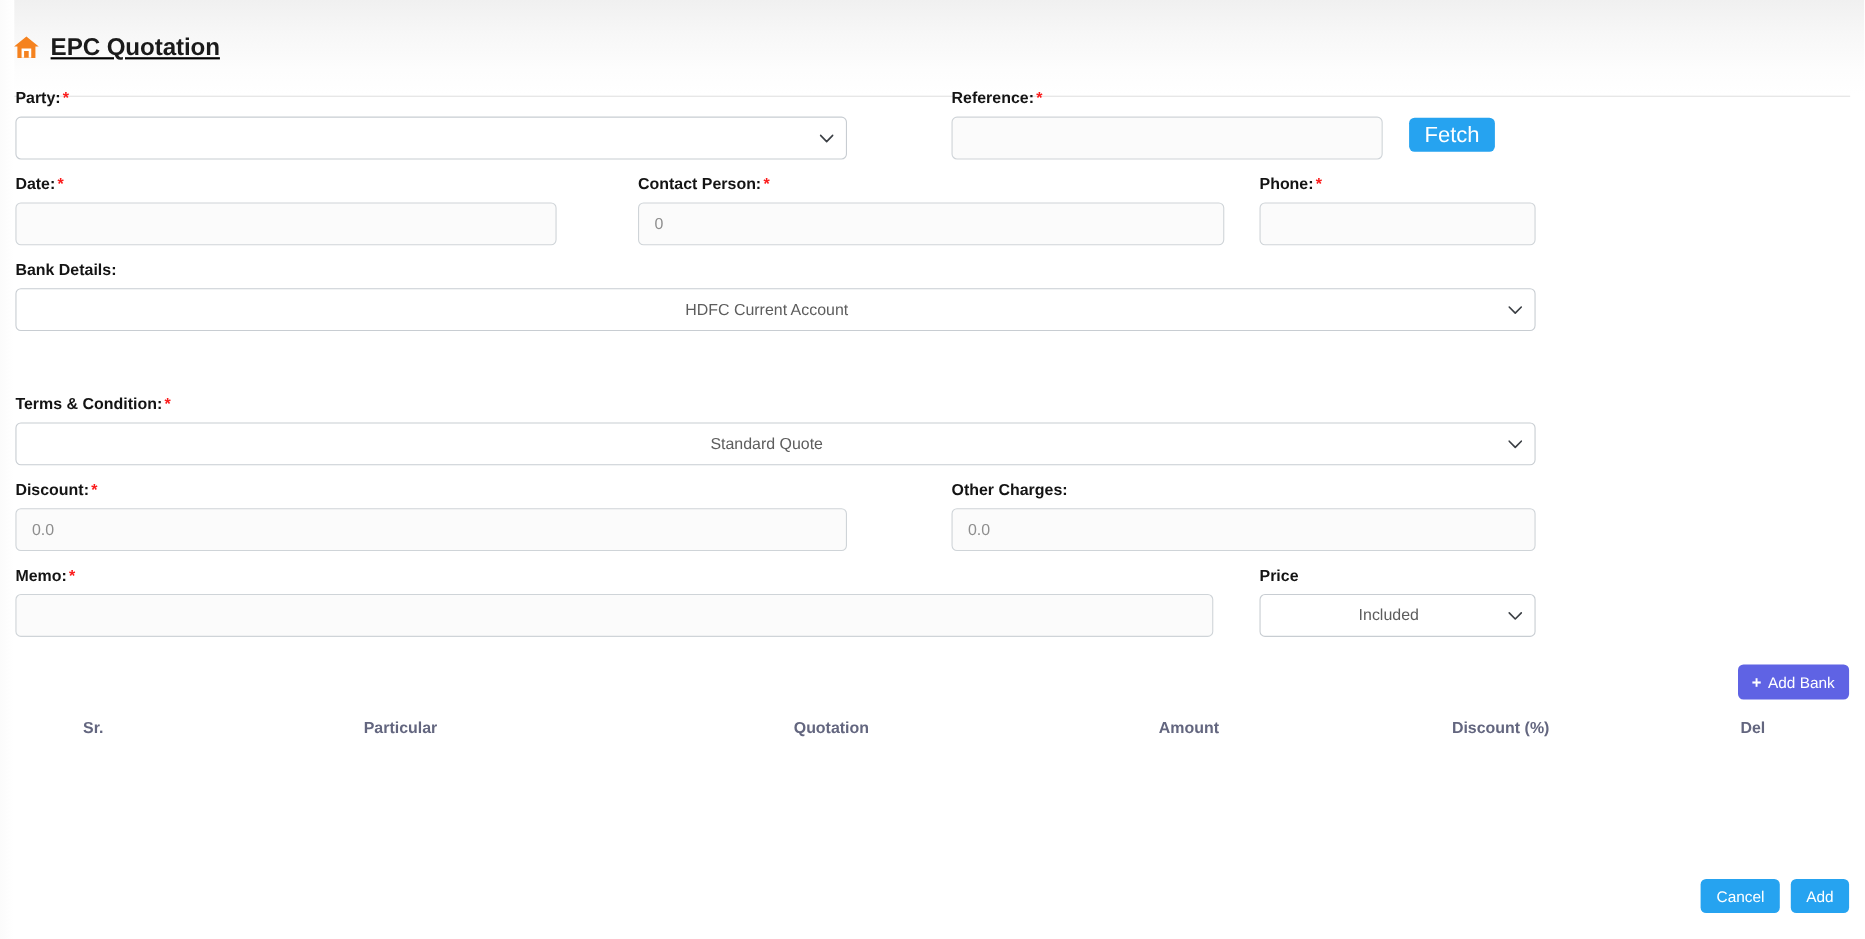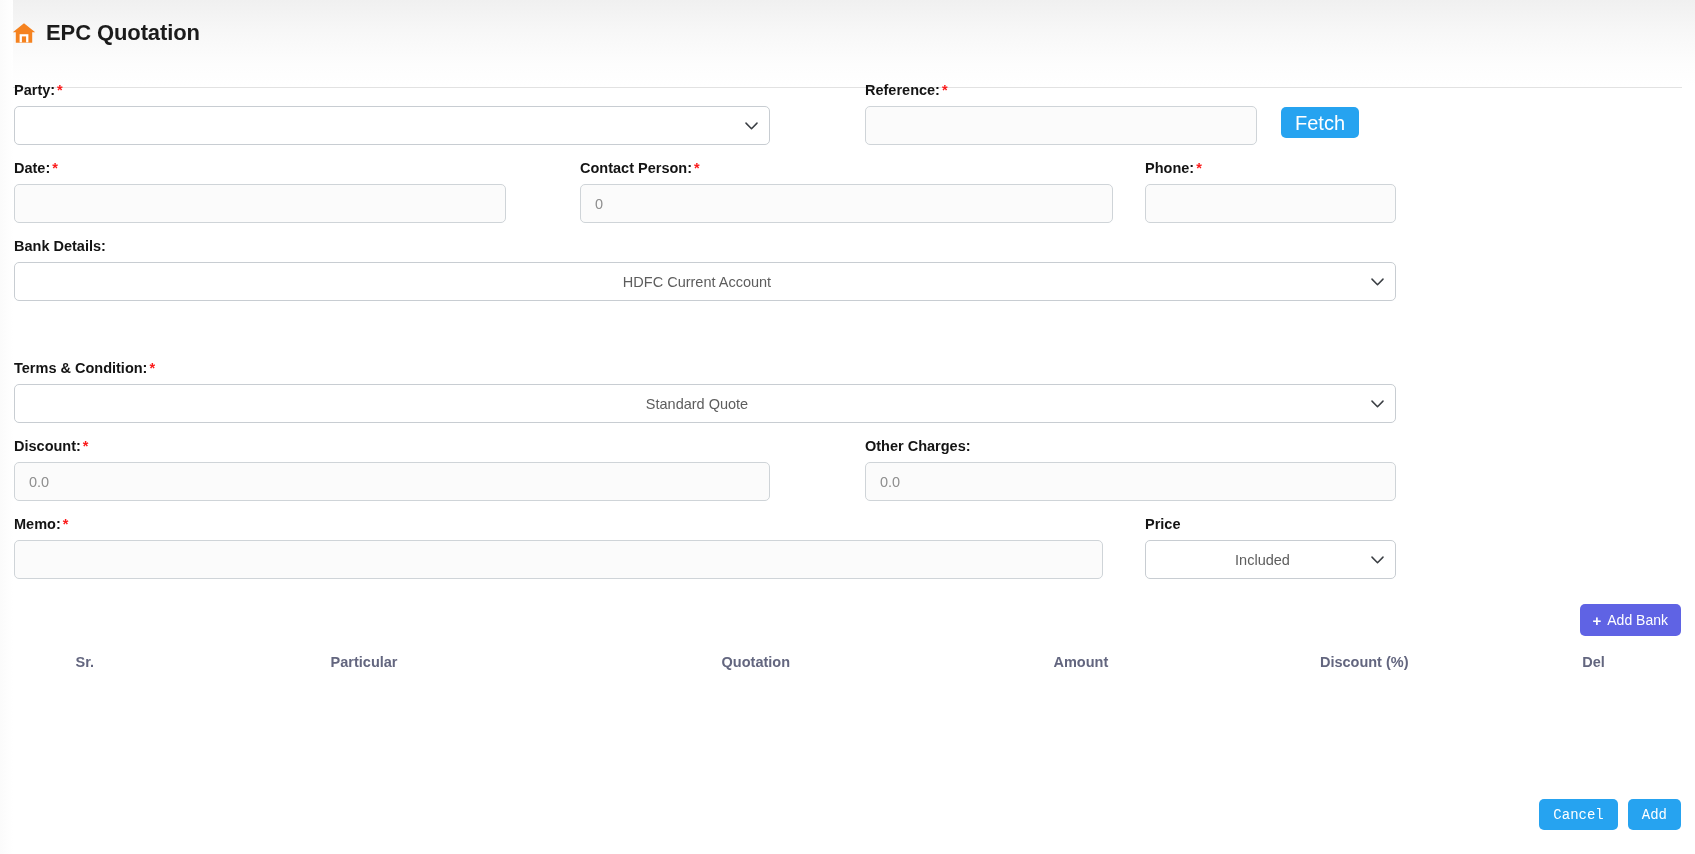--- a/index.html
+++ b/index.html
@@ -30,24 +30,25 @@
     top: 0; left: 0;
     width: 13px; height: 854px;
     background: linear-gradient(to right, #fbfbfb 0%, #ffffff 100%);
     pointer-events: none;
   }
 
   
   .header {
     position: relative;
     display: flex;
-    align-items: flex-start;
+    align-items: center;
     gap: 10px;
     padding: 22px 0 0 12px;
     height: 64px;
+    text-decoration: underline;
   }
   .home-icon { width: 24px; height: 22px; display:block; flex: 0 0 auto; }
   .page-title {
     font-size: 22px;
     font-weight: bold;
     color: #1b1b1b;
     letter-spacing: -0.1px;
     line-height: 1;
   }
   .header-divider {
@@ -157,21 +158,21 @@
     border: none;
   }
 
   .footer-actions {
     position: absolute;
     right: 14px;
     bottom: 24px;
     display: flex;
     gap: 10px;
   }
-  .footer-actions .btn { height: 31px; font-size: 14px; font-family: Liberation Mono, monospace; }
+  .footer-actions .btn { height: 31px; font-size: 14px; }
 </style>
 </head>
 <body>
 
 <div class="page">
   <div class="top-band"></div>
   <div class="left-edge"></div>
 
   <div class="header">
     <span>

